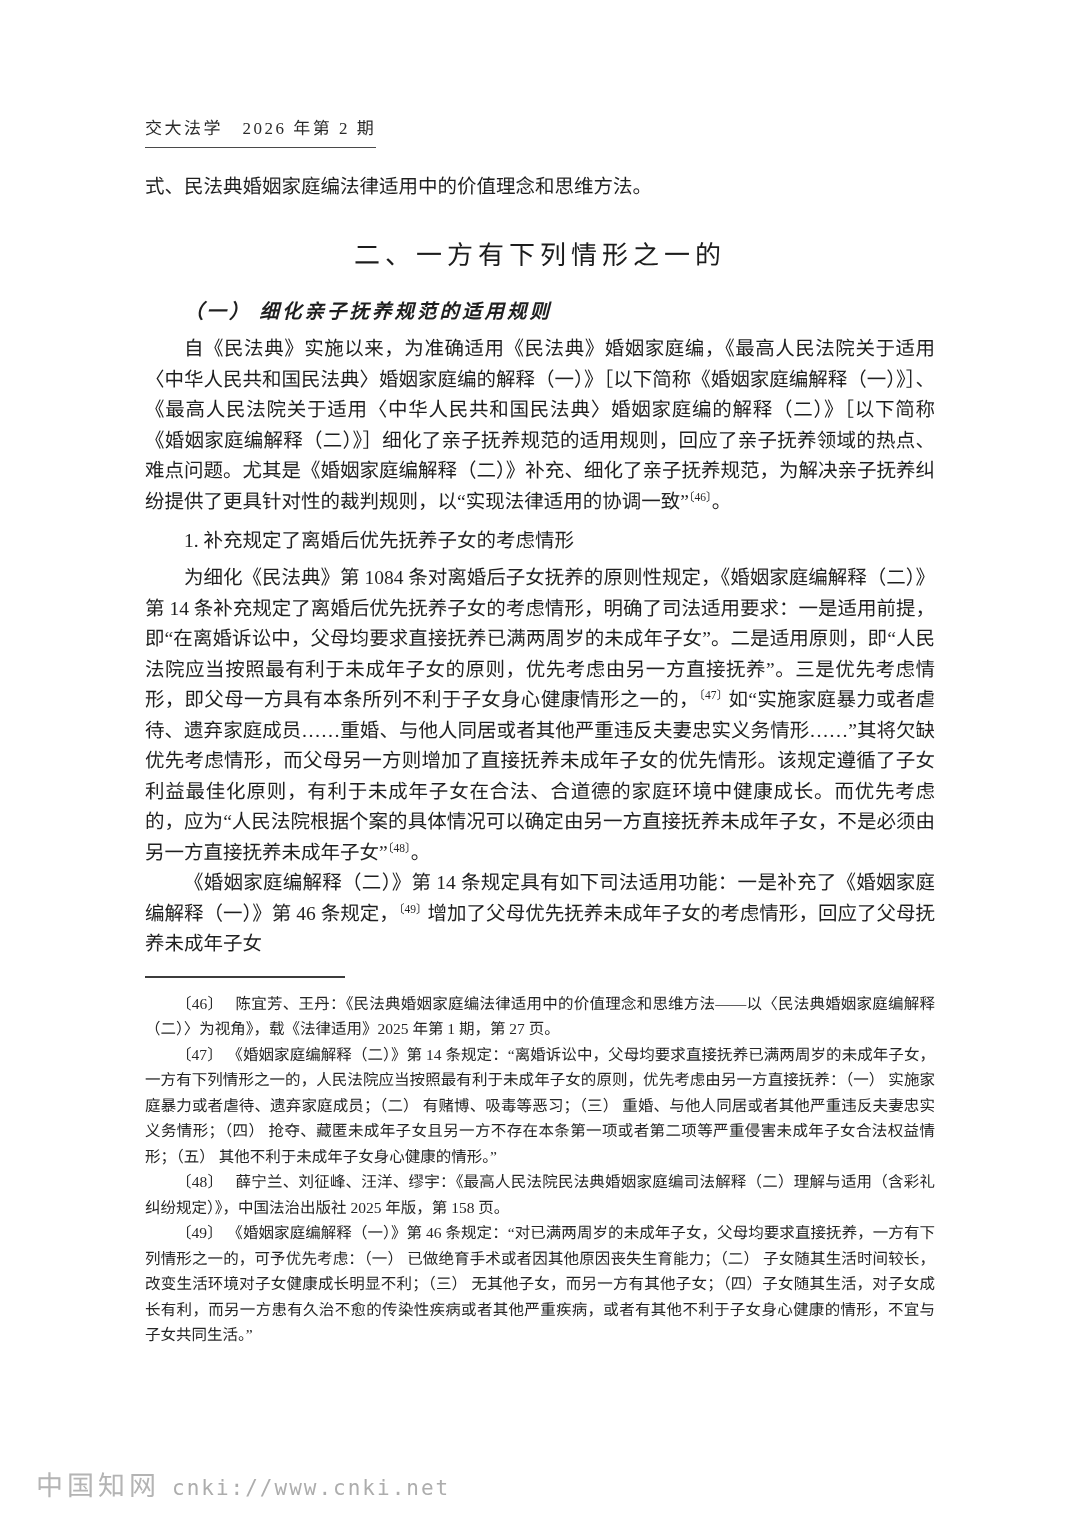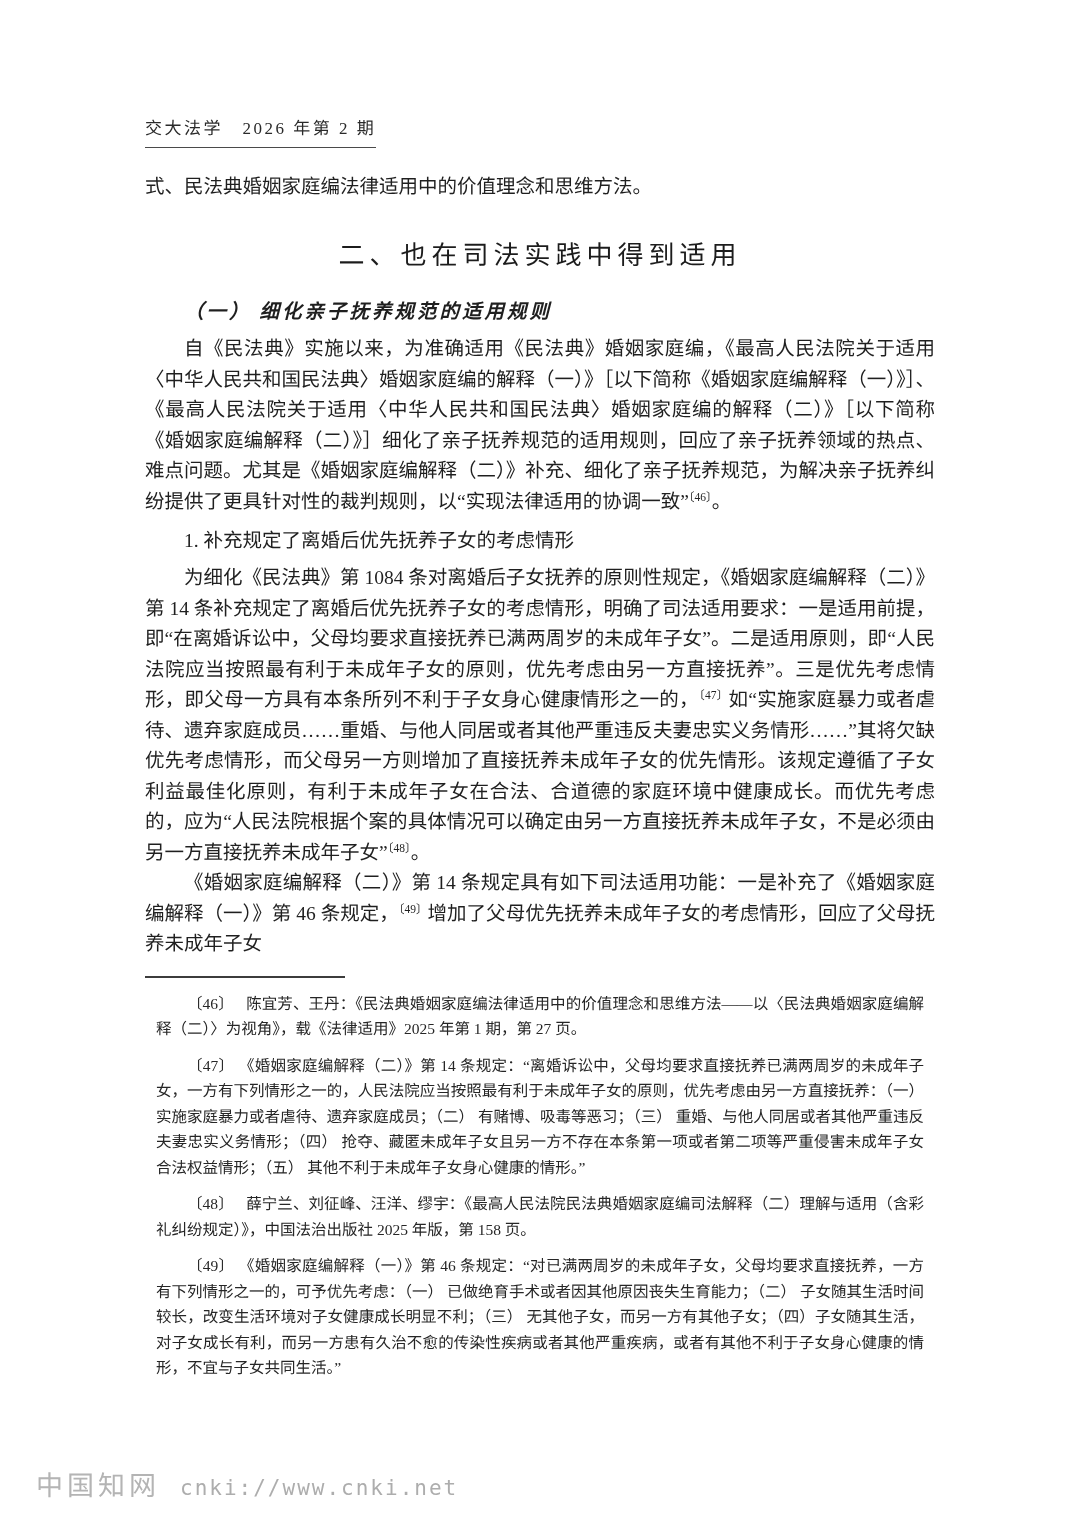--- a/index.html
+++ b/index.html
@@ -73,36 +73,36 @@
 
   .fn-sep {
     width: 200px;
     height: 0;
     border-top: 2px solid #3c3c3c;
     margin-top: 16px;
   }
 
   .footnotes { margin-top: 13px; }
   .footnote {
-    margin: 11px;
+    margin: 0;
     font-size: 15.5px;
     line-height: 25.5px;
     text-align: justify;
     text-indent: 2em;
     color: #262626;
   }
   .fn-marker { margin-right: 0.8em; }
 
   .watermark {
     position: absolute;
     left: 36px;
     bottom: 24px;
     display: flex;
     align-items: baseline;
-    gap: 20px;
+    gap: 12px;
   }
   .wm-site {
     font-size: 27px;
     color: #b4b4b4;
     letter-spacing: 4px;
   }
   .wm-url {
     font-family: "DejaVu Sans Mono", "Liberation Mono", monospace;
     font-size: 21px;
     color: #adadad;
@@ -112,21 +112,21 @@
 </head>
 <body>
 
 <div class="page">
   <div class="content">
 
     <div class="runhead">交大法学　2026 年第 2 期</div>
 
     <p class="lead">式、民法典婚姻家庭编法律适用中的价值理念和思维方法。</p>
 
-    <h2 class="sec-title">二、也在司法实践中得到适用</h2>
+    <h2 class="sec-title">二、一方有下列情形之一的</h2>
 
 
     <h3 class="sub-kai">（一） 细化亲子抚养规范的适用规则</h3>
 
     <p class="body">自《民法典》实施以来，为准确适用《民法典》婚姻家庭编，《最高人民法院关于适用〈中华人民共和国民法典〉婚姻家庭编的解释（一）》［以下简称《婚姻家庭编解释（一）》］、《最高人民法院关于适用〈中华人民共和国民法典〉婚姻家庭编的解释（二）》［以下简称《婚姻家庭编解释（二）》］细化了亲子抚养规范的适用规则，回应了亲子抚养领域的热点、难点问题。尤其是《婚姻家庭编解释（二）》补充、细化了亲子抚养规范，为解决亲子抚养纠纷提供了更具针对性的裁判规则，以“实现法律适用的协调一致”<sup class="fn-ref">〔46〕</sup>。</p>
 
     <h4 class="sub-num">1. 补充规定了离婚后优先抚养子女的考虑情形</h4>
 
     <p class="body">为细化《民法典》第 1084 条对离婚后子女抚养的原则性规定，《婚姻家庭编解释（二）》第 14 条补充规定了离婚后优先抚养子女的考虑情形，明确了司法适用要求：一是适用前提，即“在离婚诉讼中，父母均要求直接抚养已满两周岁的未成年子女”。二是适用原则，即“人民法院应当按照最有利于未成年子女的原则，优先考虑由另一方直接抚养”。三是优先考虑情形，即父母一方具有本条所列不利于子女身心健康情形之一的，<sup class="fn-ref">〔47〕</sup>如“实施家庭暴力或者虐待、遗弃家庭成员……重婚、与他人同居或者其他严重违反夫妻忠实义务情形……”其将欠缺优先考虑情形，而父母另一方则增加了直接抚养未成年子女的优先情形。该规定遵循了子女利益最佳化原则，有利于未成年子女在合法、合道德的家庭环境中健康成长。而优先考虑的，应为“人民法院根据个案的具体情况可以确定由另一方直接抚养未成年子女，不是必须由另一方直接抚养未成年子女”<sup class="fn-ref">〔48〕</sup>。</p>
 

